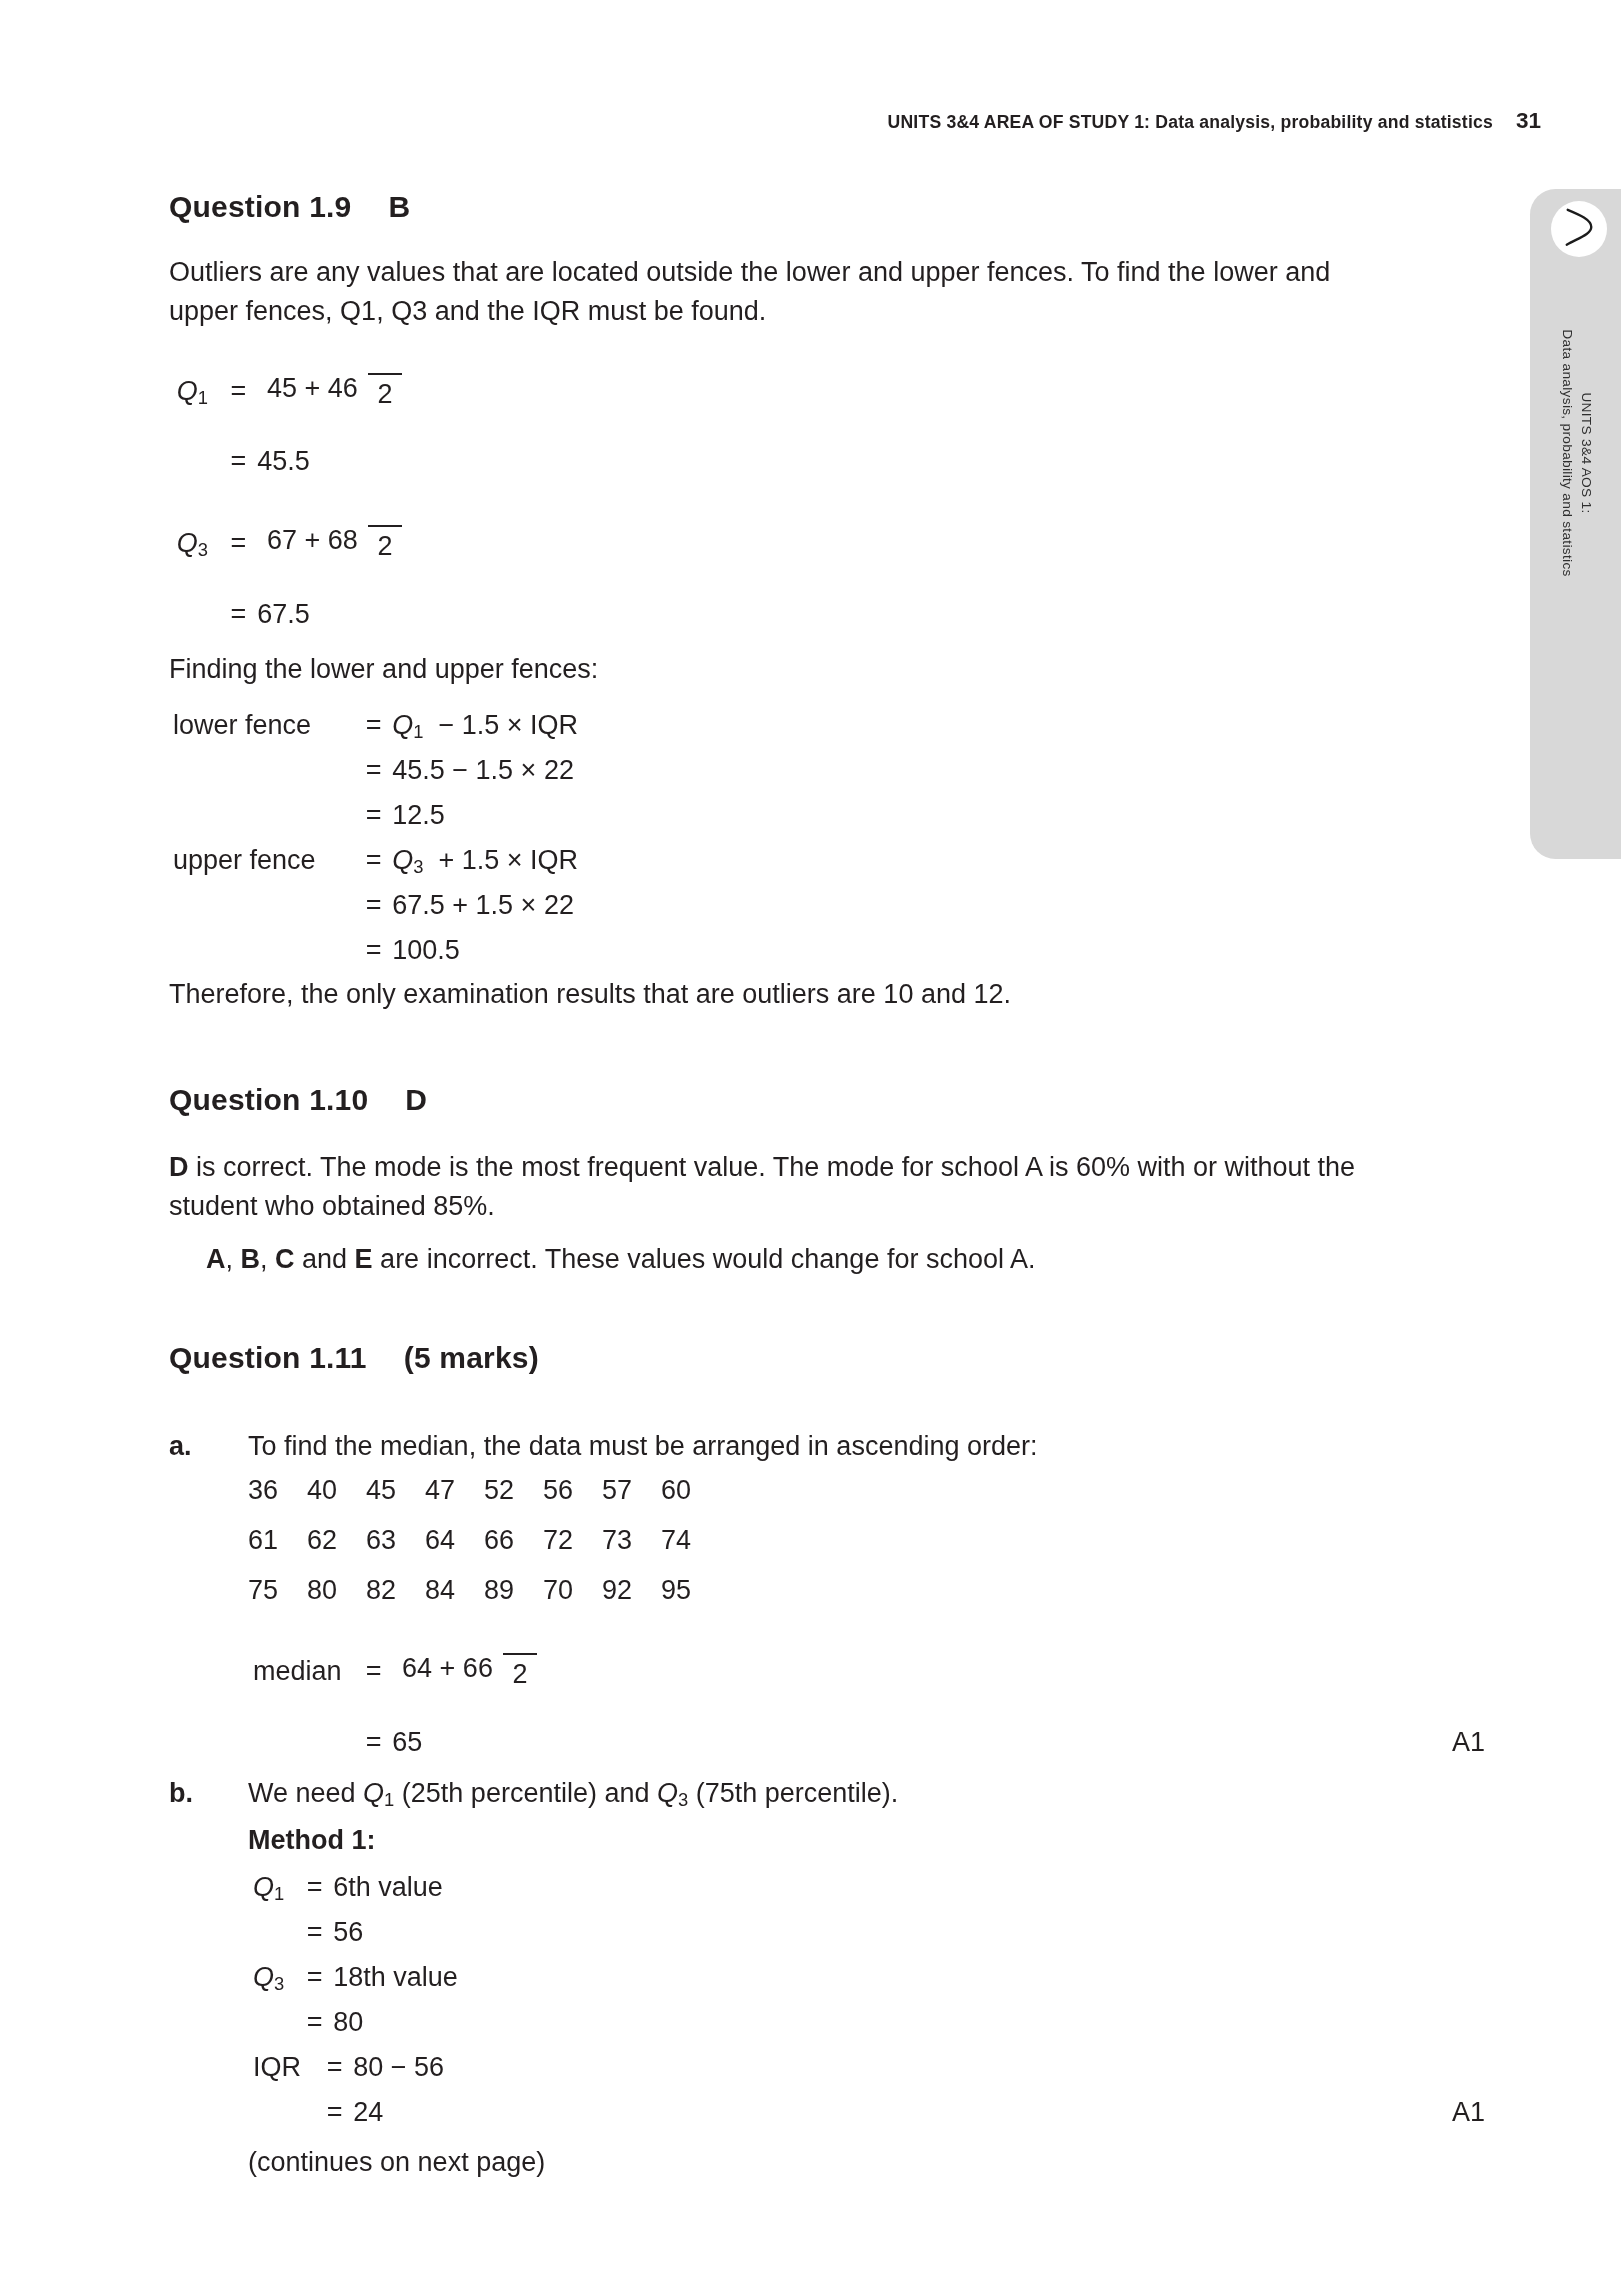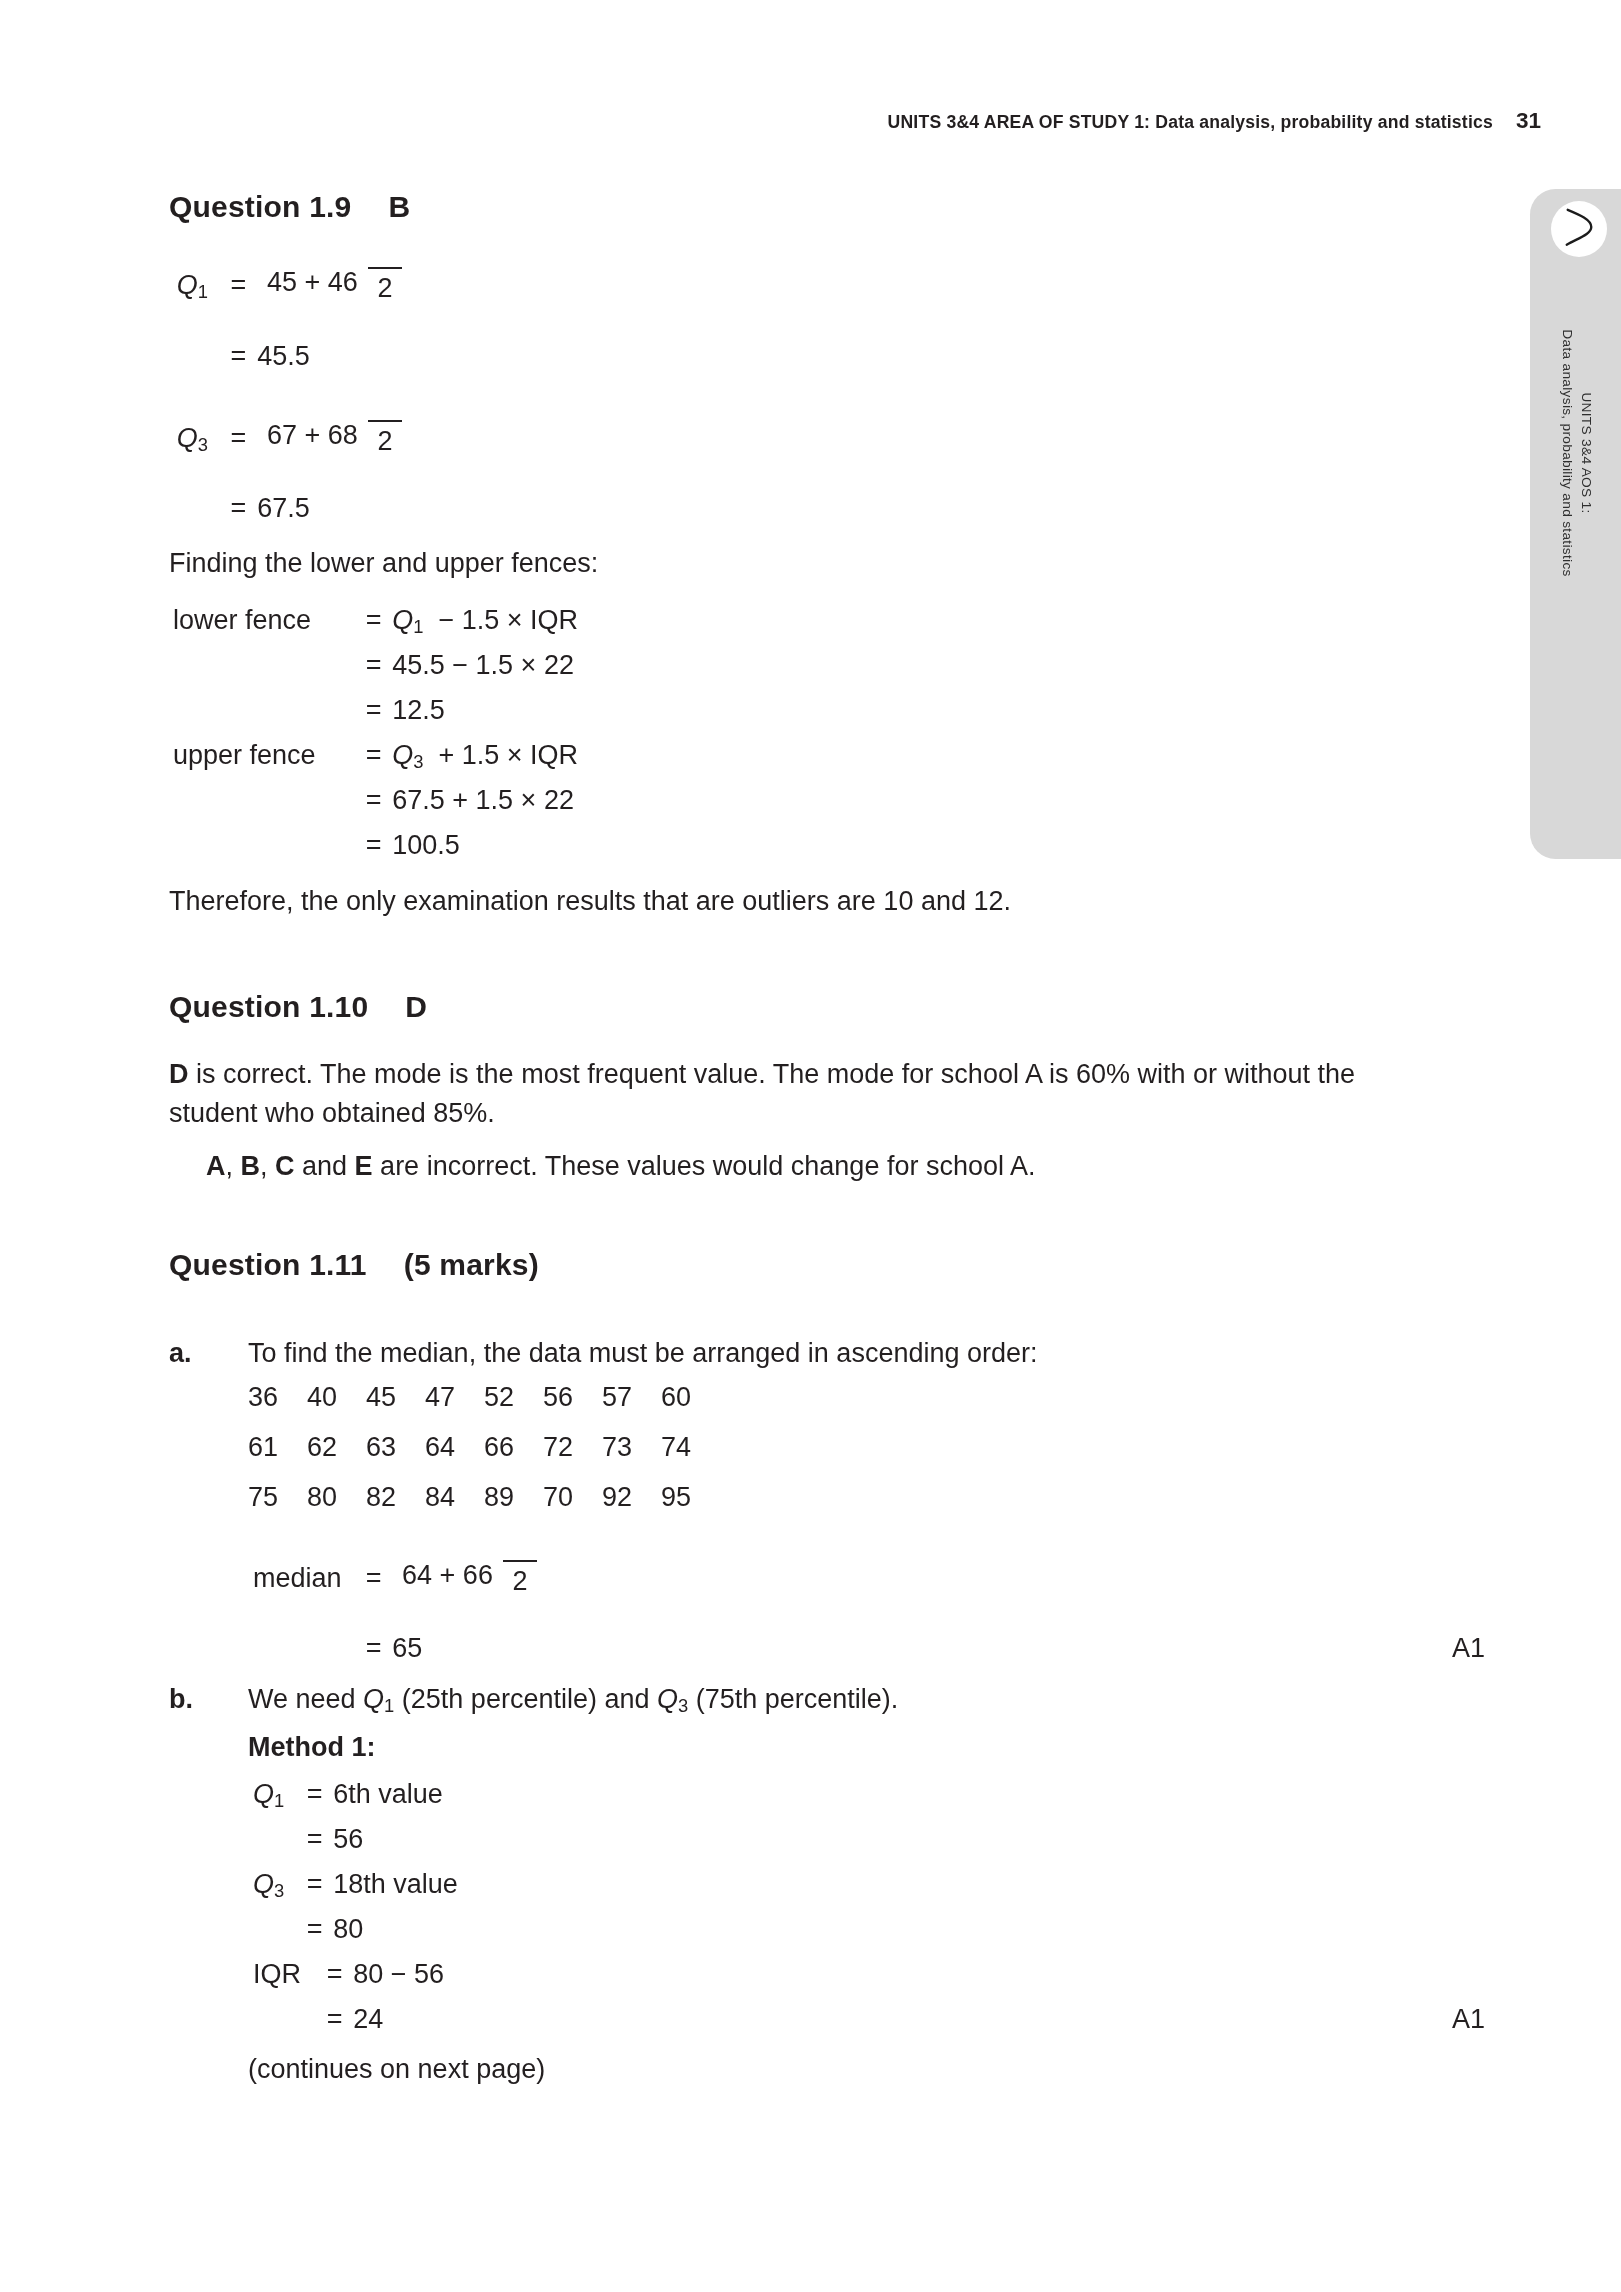--- a/index.html
+++ b/index.html
@@ -59,21 +59,21 @@
   .eqsign{margin:0 10.8px;}
   .mvar{font-style:italic;}
   sub{font-size:.68em;vertical-align:-0.22em;line-height:0;}
   .frac{display:inline-flex;flex-direction:row;text-align:right;}
   .frac .num{padding:0 9.8px 3.9px;}
   .frac .den{border-top:2px solid #231f20;padding:3.9px 9.8px 0;}
   .rest{margin-left:15px;}
   .mark{position:absolute;right:0;font-size:27px;}
 
   .fences-intro{margin-top:11.8px;font-size:27px;line-height:41px;}
-  .conclusion{margin-top:13px;font-size:27px;line-height:41px;}
+  .conclusion{margin-top:1px;font-size:27px;line-height:41px;}
   .p-gap{margin-top:29px;}
   .p-gap2{margin-top:13.7px;margin-left:37px;}
 
   
   .part{display:flex;margin-top:49px;}
   .part.tight{margin-top:7.8px;}
   .part-label{width:79px;font-weight:bold;font-size:27px;line-height:40px;}
   .part-body{width:1237px;position:relative;font-size:27px;}
   .part-text{line-height:40px;}
   .num-row{display:flex;align-items:center;min-height:50px;}
@@ -104,20 +104,21 @@
   </div>
 </div>
 
 <div class="content">
 
   <div class="q-heading first">
     <span>Question 1.9</span>
     <span>B</span>
   </div>
 
+  <div class="para intro">Outliers are any values that are located outside the lower and upper fences. To find the lower and upper fences, Q1, Q3 and the IQR must be found.</div>
 
   <div class="eq-group">
     <div class="eq-row has-frac">
       <span class="eq-label lab-q"><i class="mvar">Q</i><sub>1</sub></span>
       <span class="eqsign">=</span>
       <span class="frac">
         <span class="num">45 + 46</span>
         <span class="den">2</span>
       </span>
     </div>

